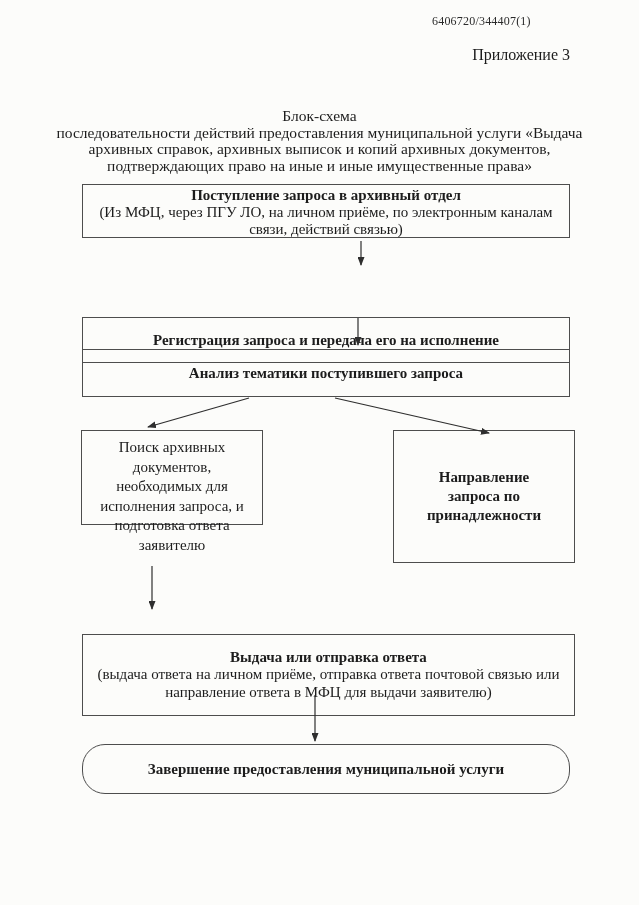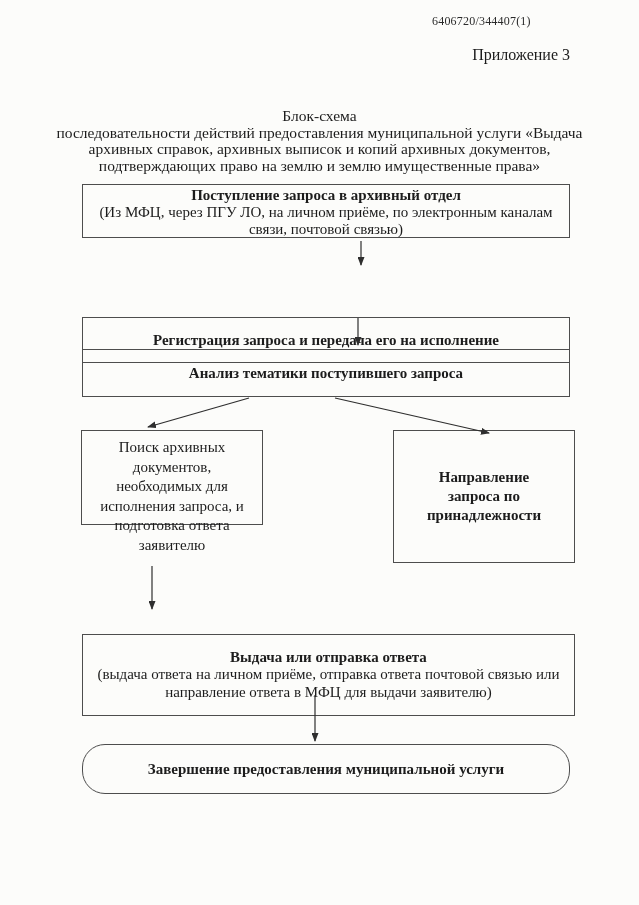--- a/index.html
+++ b/index.html
@@ -45,26 +45,26 @@
 </head>
 <body>
 
 <div class="doc-number">6406720/344407(1)</div>
 <div class="appendix">Приложение 3</div>
 
 <div class="title-block">
   <div>Блок-схема</div>
   <div>последовательности действий предоставления муниципальной услуги «Выдача</div>
   <div>архивных справок, архивных выписок и копий архивных документов,</div>
-  <div>подтверждающих право на землю и землю имущественные права»</div>
+  <div>подтверждающих право на иные и иные имущественные права»</div>
 </div>
 
 <div class="box" id="box-receipt">
   <div class="bold">Поступление запроса в архивный отдел</div>
-  <div>(Из МФЦ, через ПГУ ЛО,  на личном приёме, по электронным каналам связи, почтовой связью)</div>
+  <div>(Из МФЦ, через ПГУ ЛО,  на личном приёме, по электронным каналам связи, действий связью)</div>
 </div>
 
 <div class="box vcenter" id="box-registration">
   <div>Регистрация запроса и передача его на исполнение</div>
 </div>
 
 <div class="box vcenter" id="box-analysis">
   <div>Анализ тематики поступившего запроса</div>
 </div>
 

